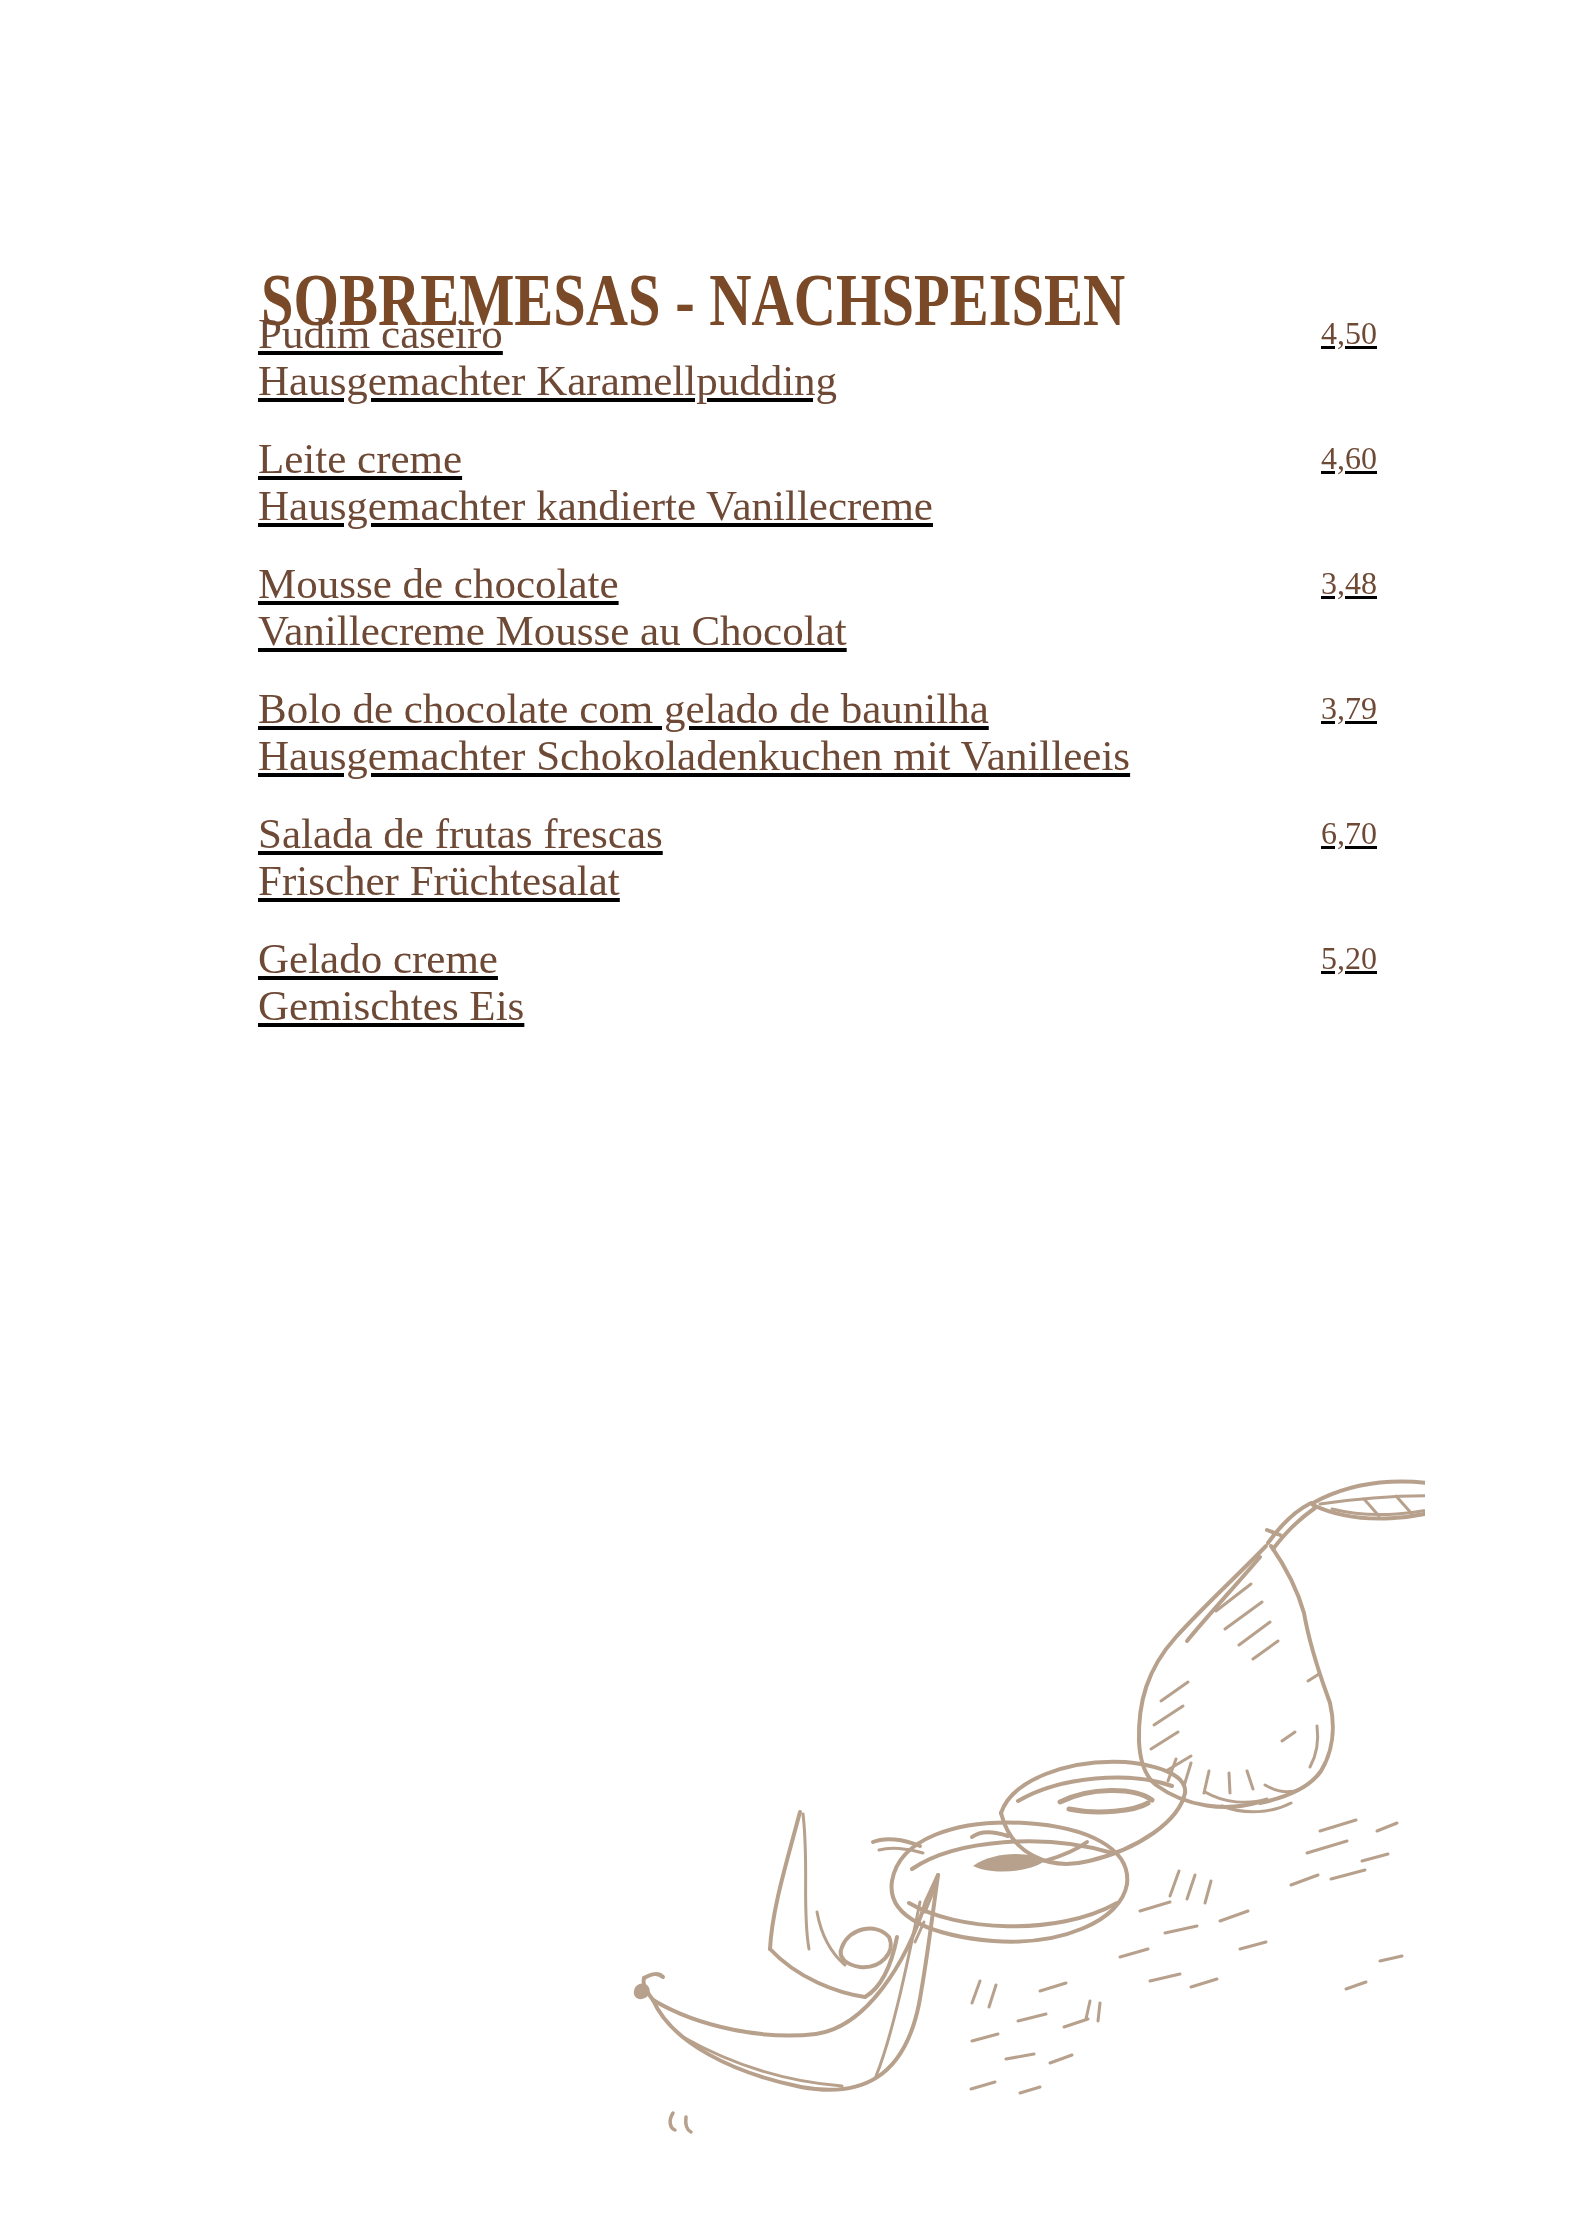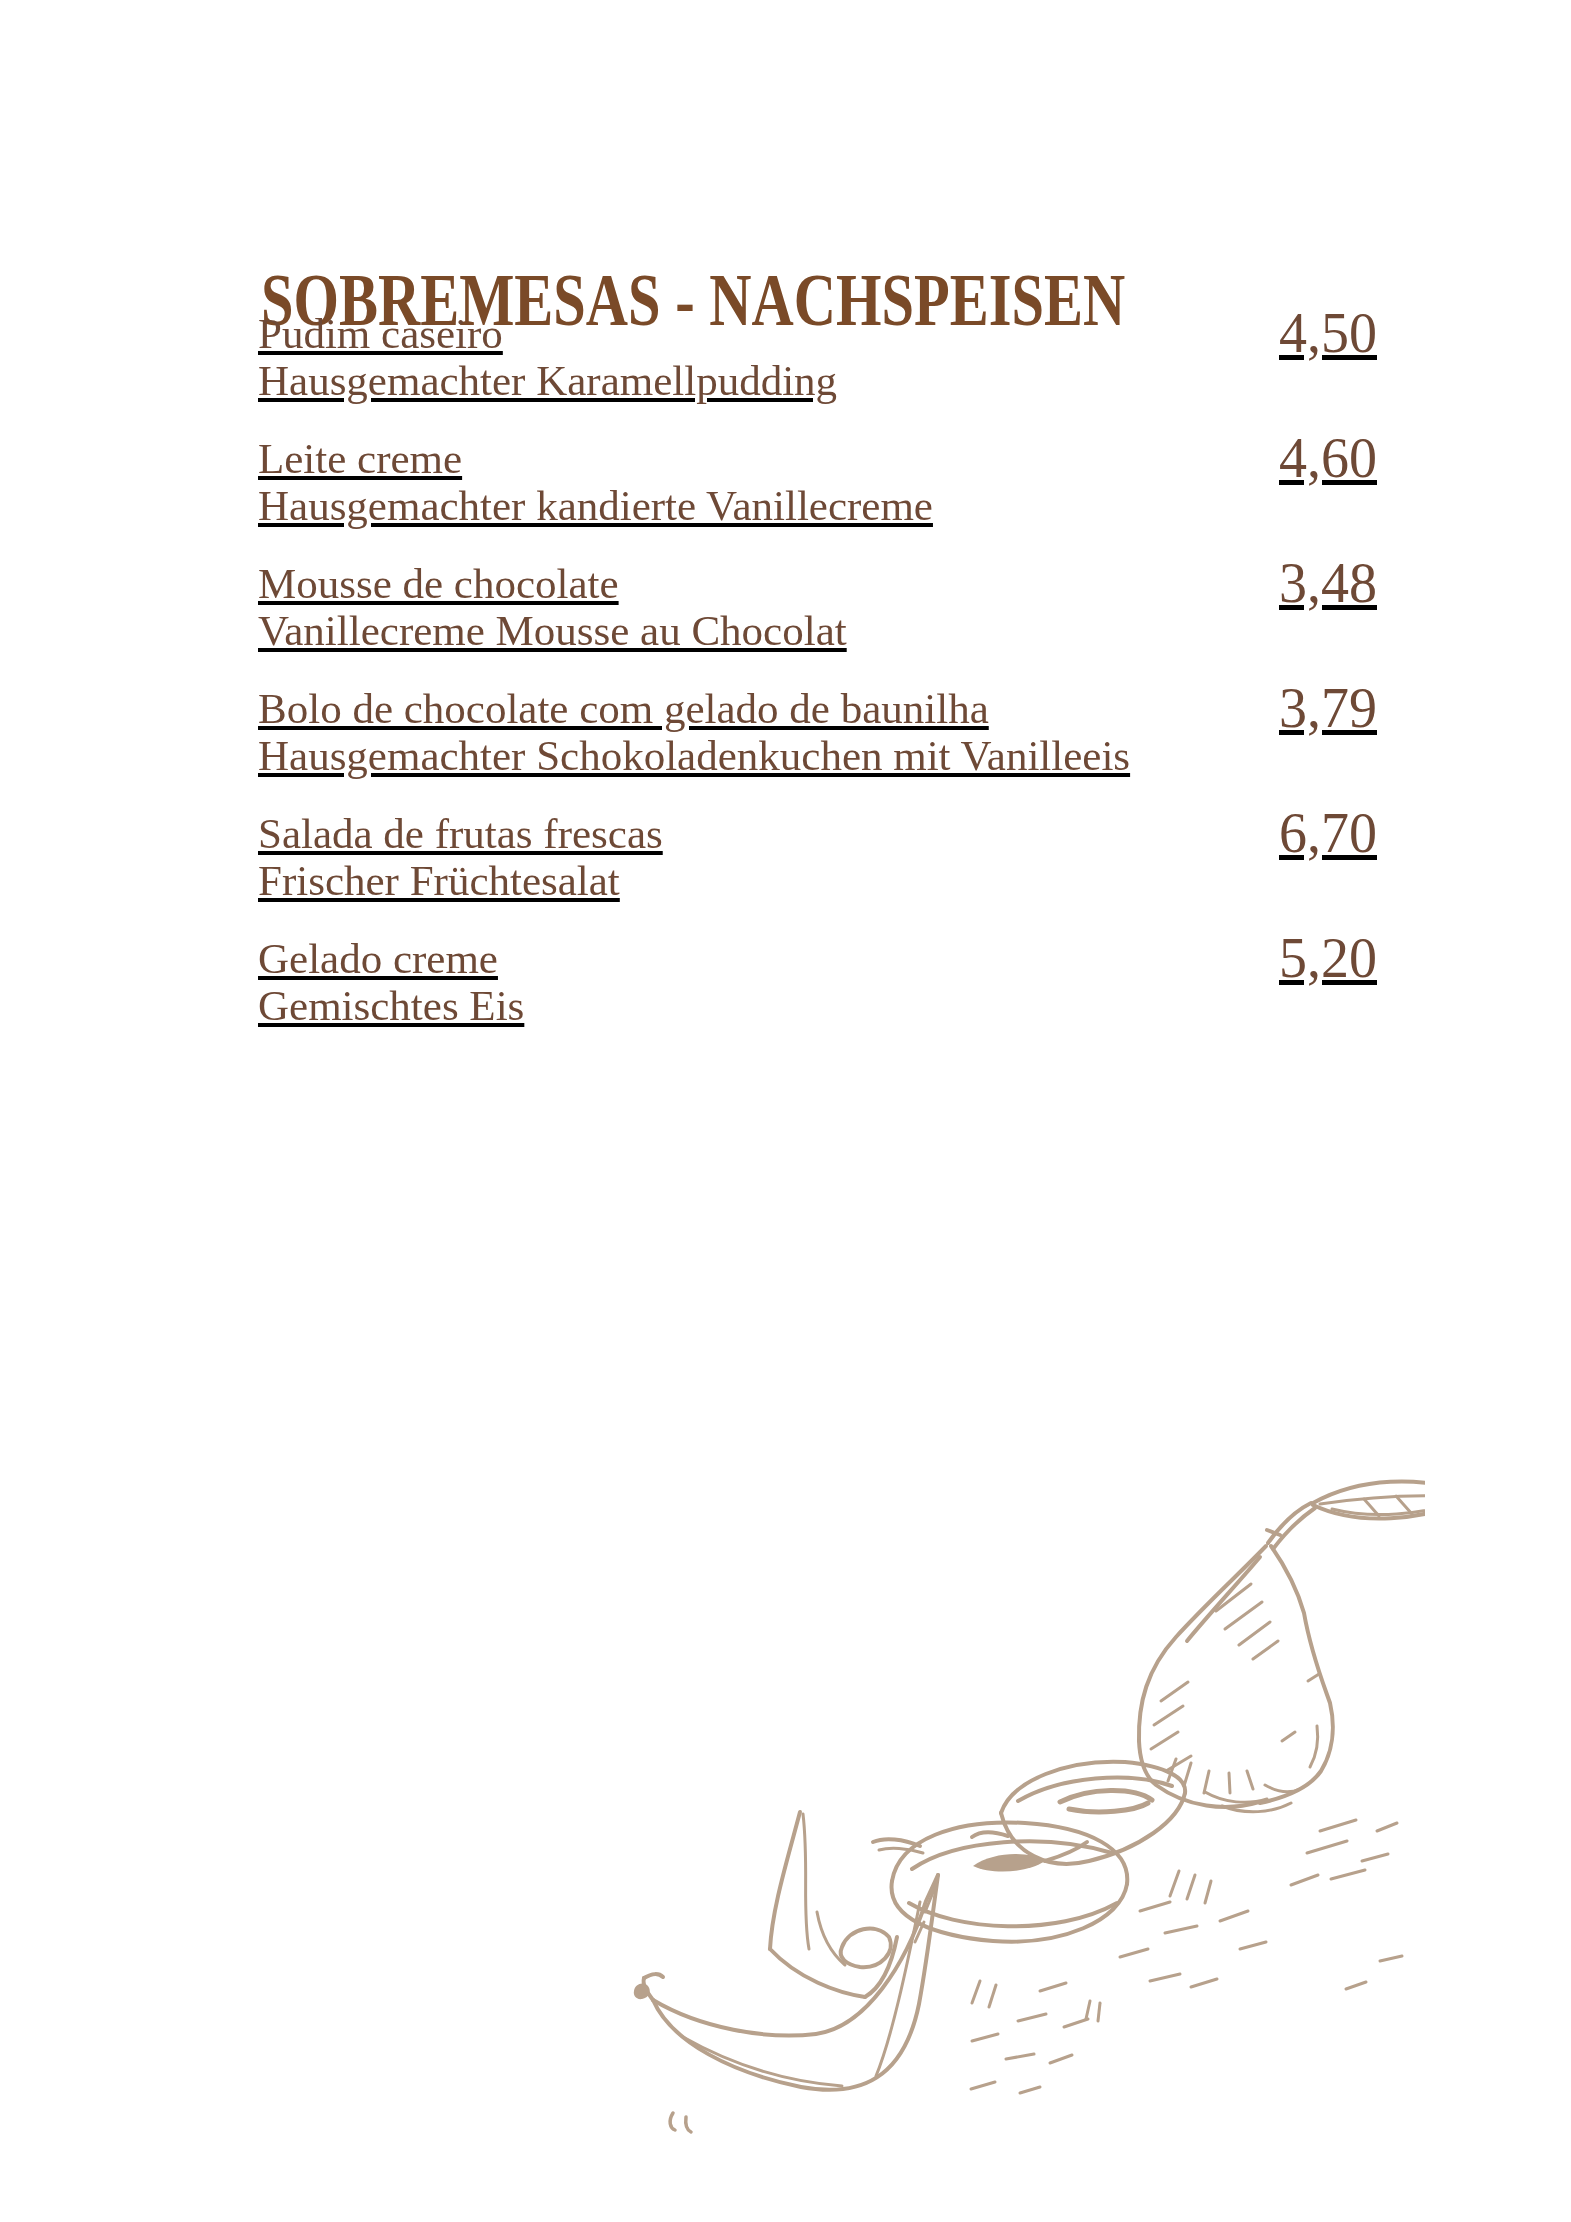--- a/index.html
+++ b/index.html
@@ -20,21 +20,21 @@
   }
   .items {
     position:absolute; left:258px; top:310px; width:1119px;text-decoration:underline;
   }
   .item {
     display:flex; justify-content:space-between; align-items:flex-start;
     margin-bottom:31px;
     color:var(--color-text,#6e4936);
   }
   .item-names { font-size:43px; line-height:47px; }
-  .item-price { font-size:56px; line-height:47px; text-align:center; white-space:nowrap; }
+  .item-price { font-size:32px; line-height:47px; text-align:center; white-space:nowrap; }
   .sketch {
     position:absolute; left:620px; top:1440px; width:880px; height:740px;
   }
   .sketch path {
     fill:none;
     stroke:var(--color-sketch,#b7a18c);
     stroke-linecap:round; stroke-linejoin:round;
   }
   .sketch path.f { fill:var(--color-sketch,#b7a18c); stroke:none; }
 </style>

